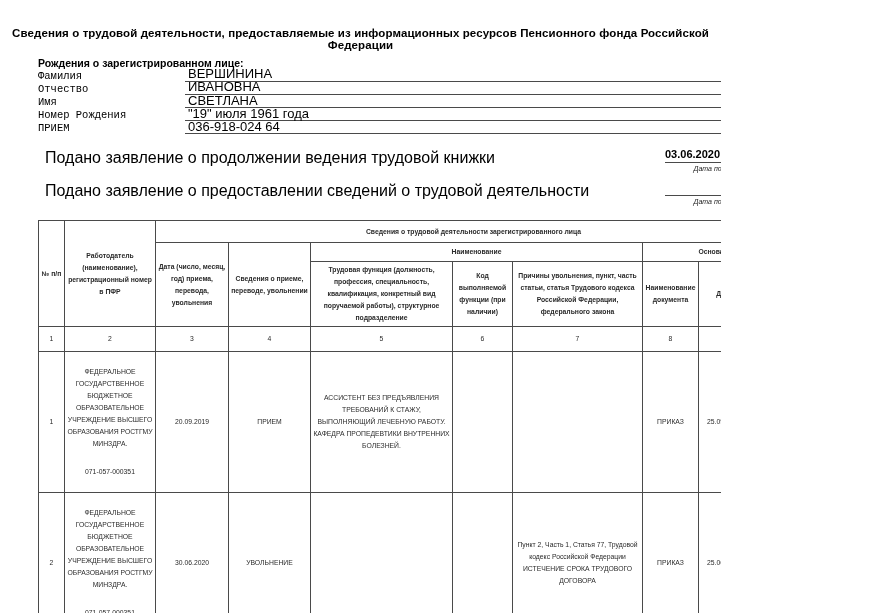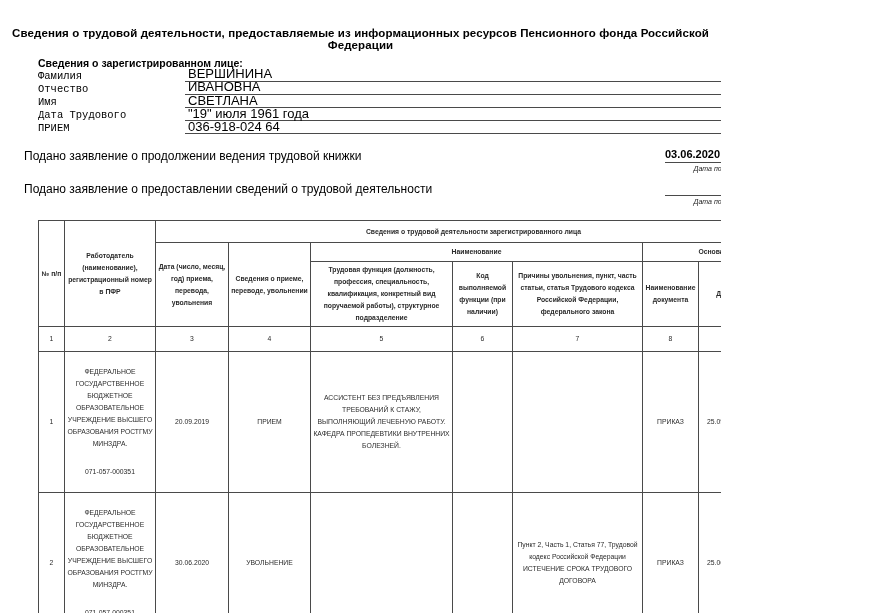--- a/index.html
+++ b/index.html
@@ -10,21 +10,21 @@
   .doc-title { position:absolute; top:27px; left:0; width:100%; text-align:center;
                font-weight:bold; font-size:11.5px; letter-spacing:0.1px; }
 
   .person { position:absolute; top:57px; left:38px; width:727px; }
   .person-heading { font-weight:bold; font-size:10.5px; height:11.5px; }
   .field-row { display:flex; height:13.2px; align-items:flex-end; }
   .field-label { width:147px; font-size:10.5px; line-height:11px;font-family:Liberation Mono, monospace; }
   .field-value { flex:1; font-weight:normal; font-size:13px; line-height:12.5px;
                  border-bottom:1.5px solid #4a4a4a; padding-left:3px; }
 
-  .statement { position:absolute; left:24px; font-size:12px; }
+  .statement { position:absolute; left:45px; font-size:16px; }
   .st1 { top:149px; }
   .st2 { top:182px; }
   .date-block { position:absolute; left:665px; width:100px; }
   .db1 { top:147px; }
   .db2 { top:180px; }
   .date-value { height:16px; border-bottom:1.5px solid #4a4a4a; text-align:left;
                 font-weight:bold; font-size:11px; line-height:15px; }
   .date-label { text-align:center; font-style:italic; font-size:7px; margin-top:2px; color:#222; }
 
   table.records { position:absolute; top:220px; left:38px; width:853px;
@@ -40,35 +40,35 @@
   .reg { margin-top:4px; }
 </style>
 </head>
 <body>
 
 <div class="page">
 
   <div class="doc-title">Сведения о трудовой деятельности, предоставляемые из информационных ресурсов Пенсионного фонда Российской Федерации</div>
 
   <div class="person">
-    <div class="person-heading">Сведения о зарегистрированном лице:</div>
+    <div class="person-heading">Рождения о зарегистрированном лице:</div>
     <div class="field-row">
       <span class="field-label">Фамилия</span>
       <span class="field-value">ВЕРШИНИНА</span>
     </div>
     <div class="field-row">
       <span class="field-label">Отчество</span>
       <span class="field-value">ИВАНОВНА</span>
     </div>
     <div class="field-row">
       <span class="field-label">Имя</span>
       <span class="field-value">СВЕТЛАНА</span>
     </div>
     <div class="field-row">
-      <span class="field-label">Дата Трудового</span>
+      <span class="field-label">Номер Рождения</span>
       <span class="field-value">"19" июля 1961 года</span>
     </div>
     <div class="field-row">
       <span class="field-label">ПРИЕМ</span>
       <span class="field-value">036-918-024 64</span>
     </div>
   </div>
 
   <div class="statement st1">Подано заявление о продолжении ведения трудовой книжки</div>
   <div class="date-block db1">

